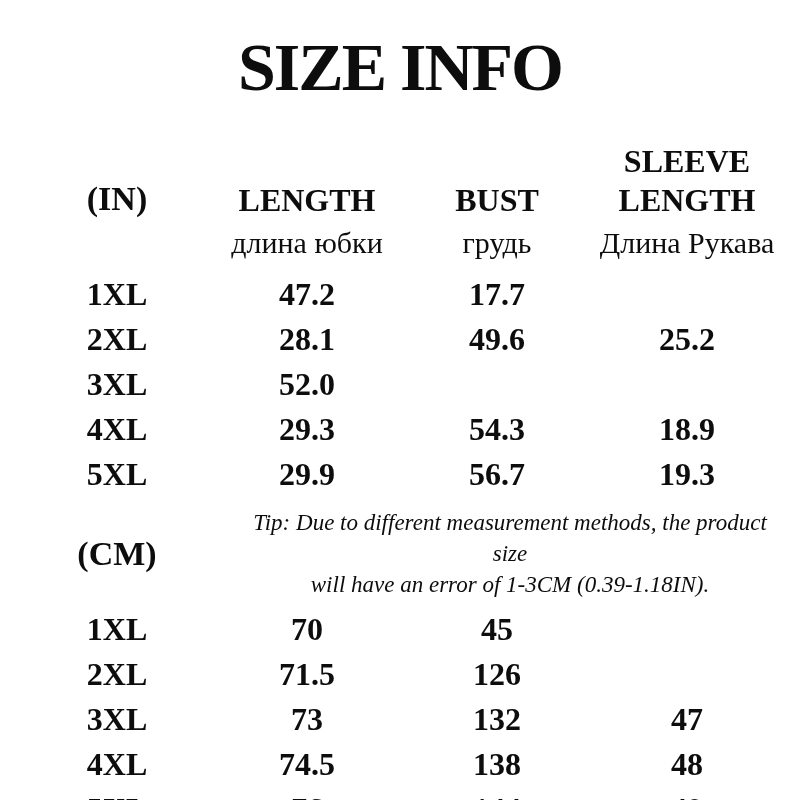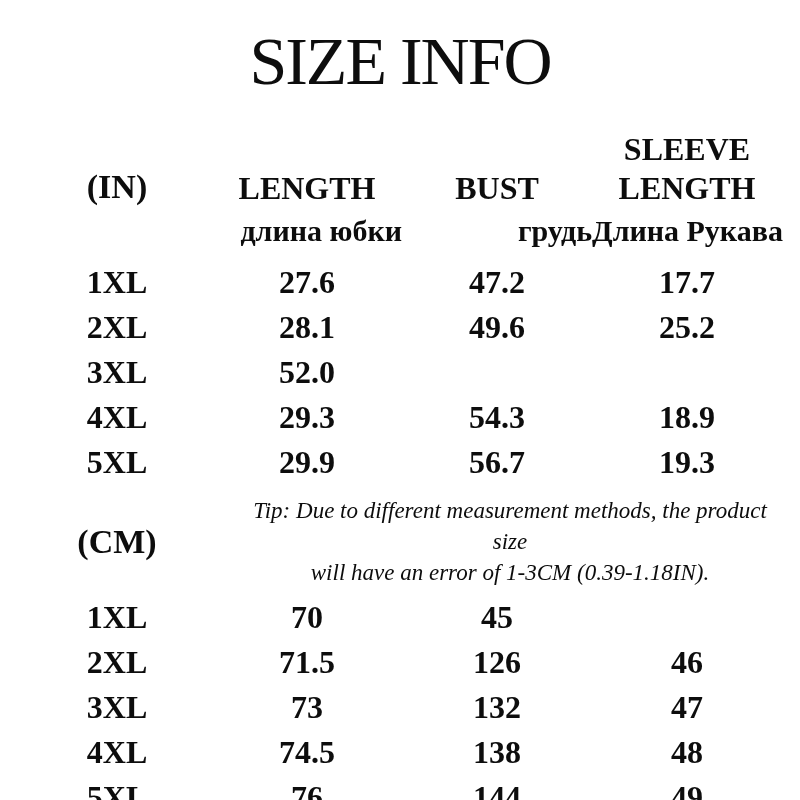--- a/index.html
+++ b/index.html
@@ -6,25 +6,25 @@
   html, body { margin: 0; padding: 0; }
   body {
     width: 800px;
     height: 800px;
     background: #ffffff;
     color: #0d0d0d;
     font-family: "Liberation Serif", "DejaVu Serif", serif;
     overflow: hidden;
   }
   .title {
-    margin: 10px;
+    margin: 16px;
     padding-top: 14px;
     text-align: center;
     font-size: 68px;
-    font-weight: 400;
+    font-weight: 700;
     letter-spacing: -2px;
     line-height: 1.1;
     white-space: nowrap;
   }
   .table {
     margin-left: 22px;
     width: 760px;
   }
   .row {
     display: grid;
@@ -42,24 +42,23 @@
   }
   .unit {
     font-weight: 700;
     font-size: 34px;
     white-space: nowrap;
     text-align: center;
   }
   .sub {
     height: 46px;
     align-items: center;
-    font-weight: 700;
+    font-weight: 400;
     font-size: 30px;
     white-space: nowrap;
-    text-align: right;
   }
   .rows-in { margin-top: 6px; }
   .data-row {
     height: 45px;
     align-items: center;
     font-weight: 700;
     font-size: 32px;
     white-space: nowrap;
   }
   .cm-head {
@@ -100,21 +99,20 @@
     <div class="row sub">
       <div class="cell"></div>
       <div class="cell">длина юбки</div>
       <div class="cell">грудь</div>
       <div class="cell">Длина Рукава</div>
     </div>
 
     <div class="rows-in">
       <div class="row data-row">
         <div class="cell">1XL</div>
-        <div class="cell">27.6</div>
         <div class="cell">47.2</div>
         <div class="cell">17.7</div>
       </div>
       <div class="row data-row">
         <div class="cell">2XL</div>
         <div class="cell">28.1</div>
         <div class="cell">49.6</div>
         <div class="cell">25.2</div>
       </div>
       <div class="row data-row">
@@ -146,21 +144,20 @@
     <div class="rows-cm">
       <div class="row data-row">
         <div class="cell">1XL</div>
         <div class="cell">70</div>
         <div class="cell">45</div>
       </div>
       <div class="row data-row">
         <div class="cell">2XL</div>
         <div class="cell">71.5</div>
         <div class="cell">126</div>
-        <div class="cell">46</div>
       </div>
       <div class="row data-row">
         <div class="cell">3XL</div>
         <div class="cell">73</div>
         <div class="cell">132</div>
         <div class="cell">47</div>
       </div>
       <div class="row data-row">
         <div class="cell">4XL</div>
         <div class="cell">74.5</div>

